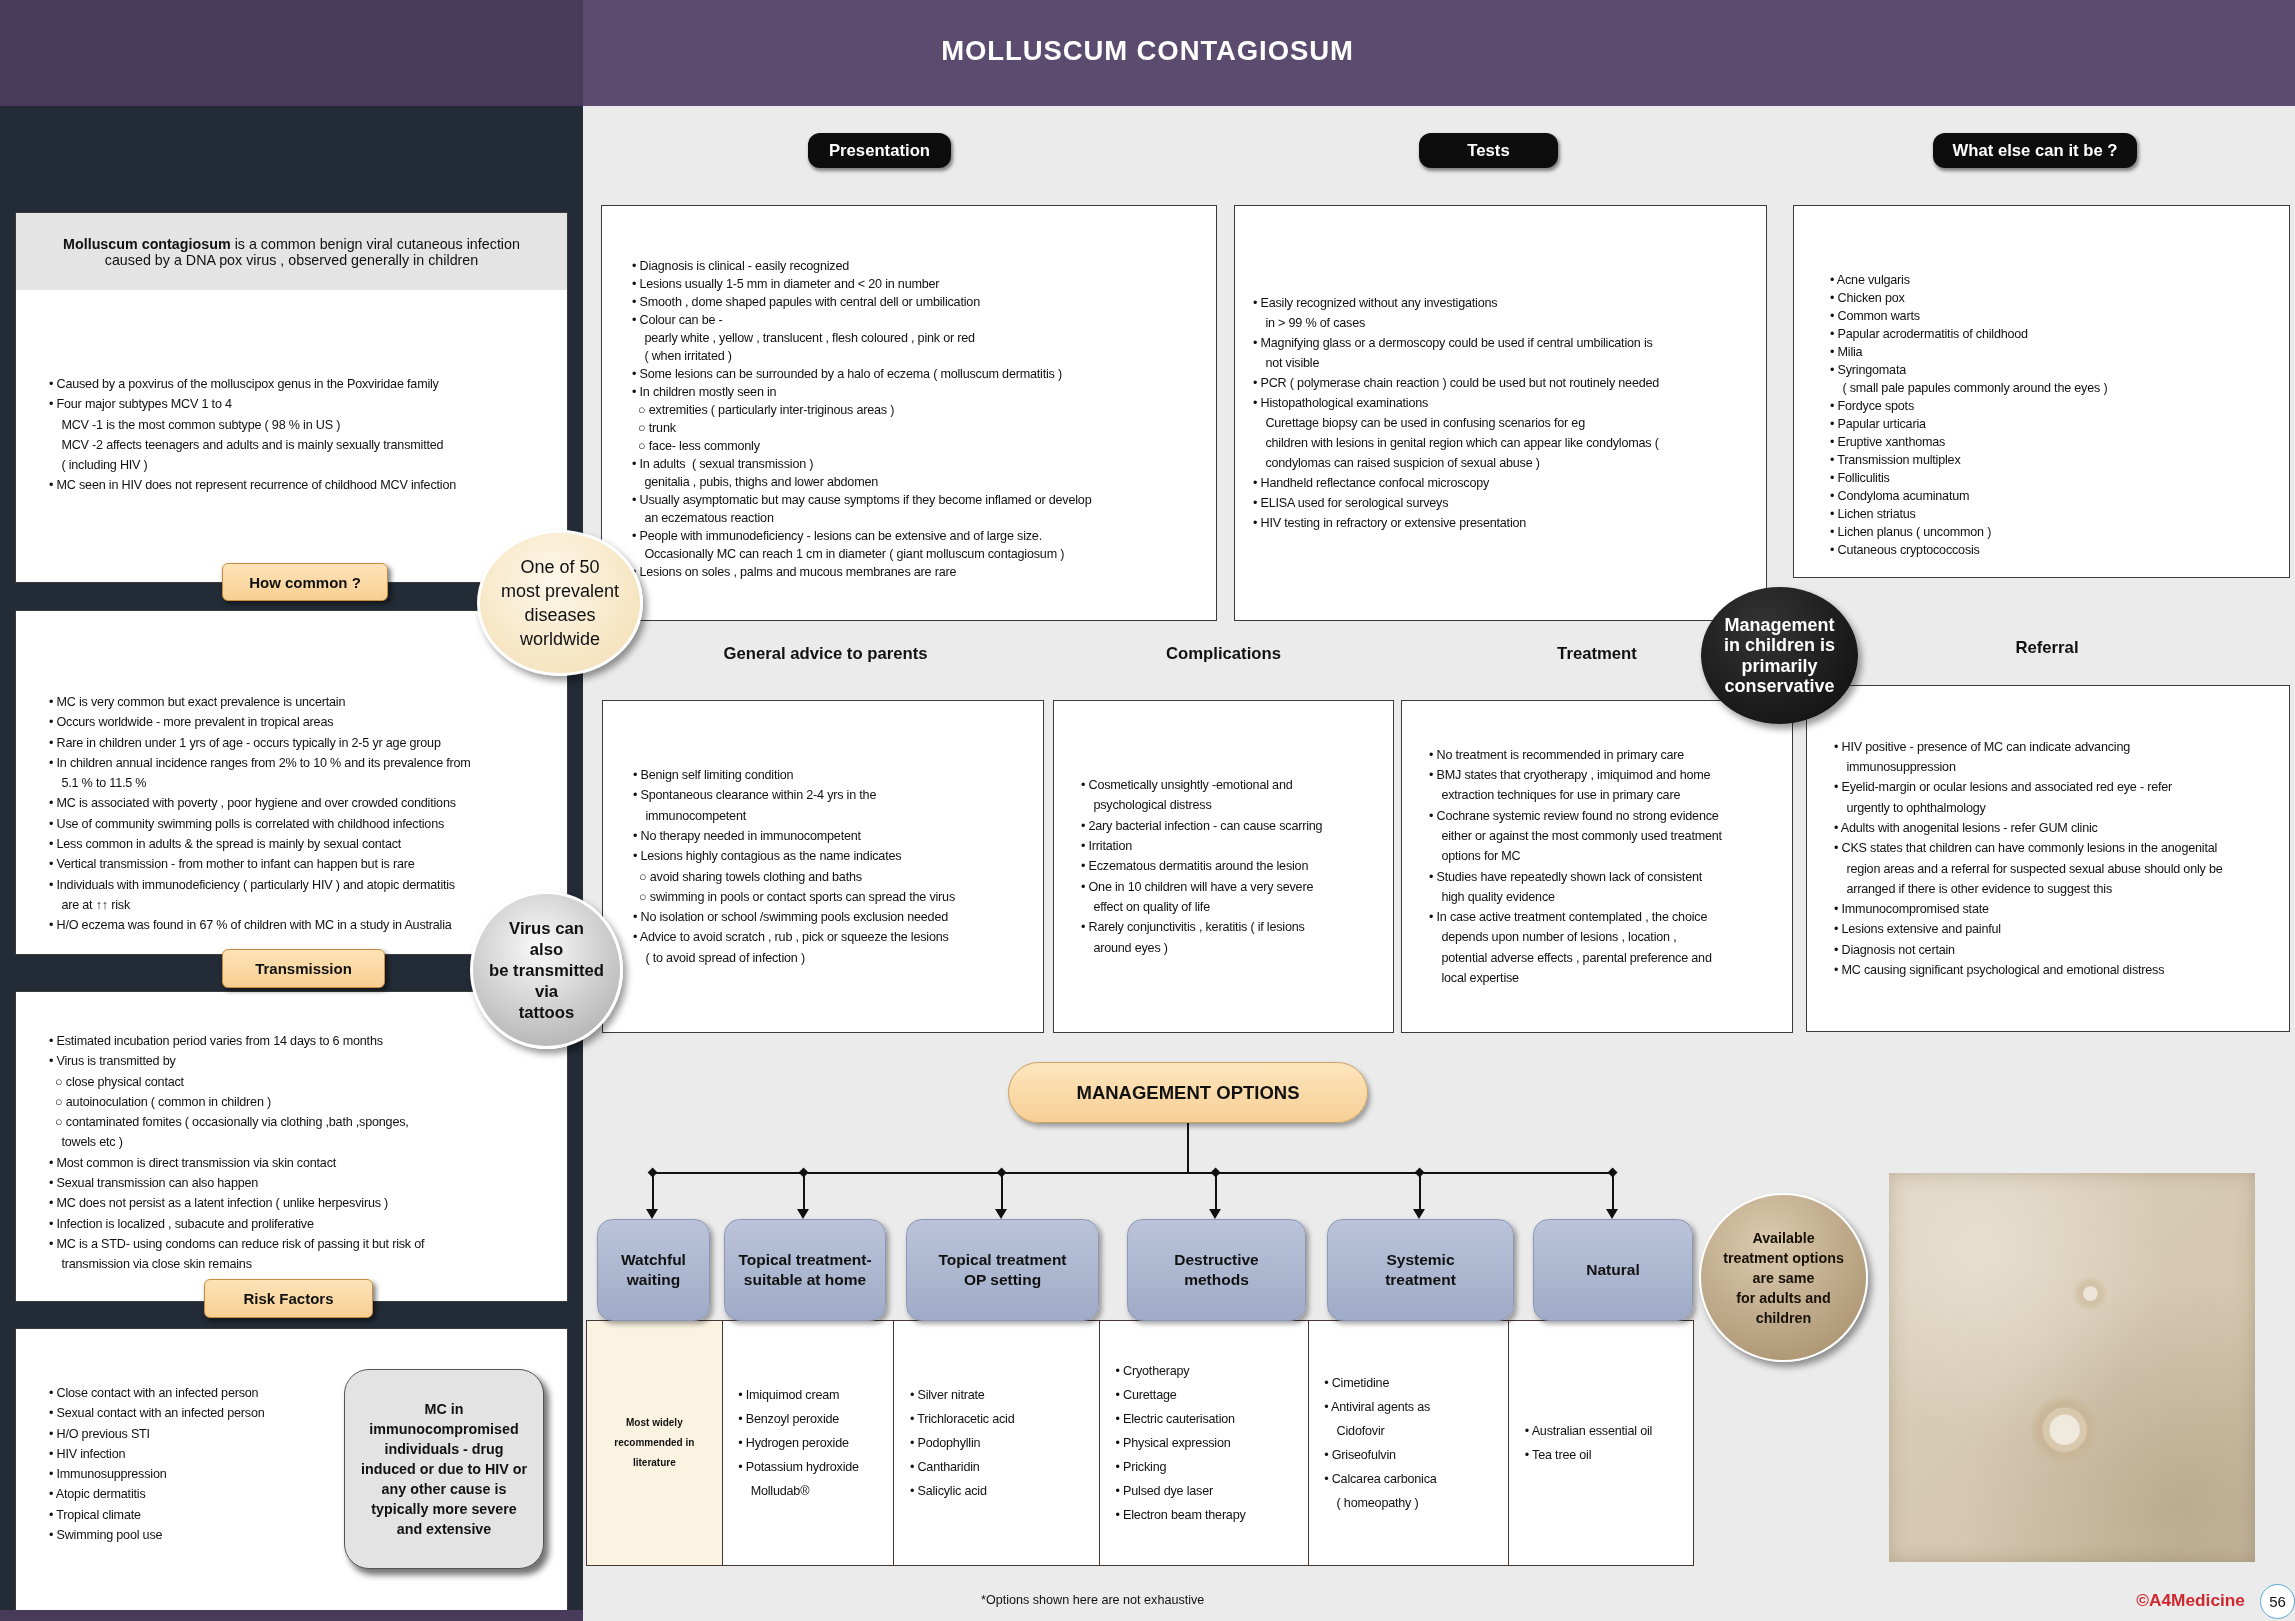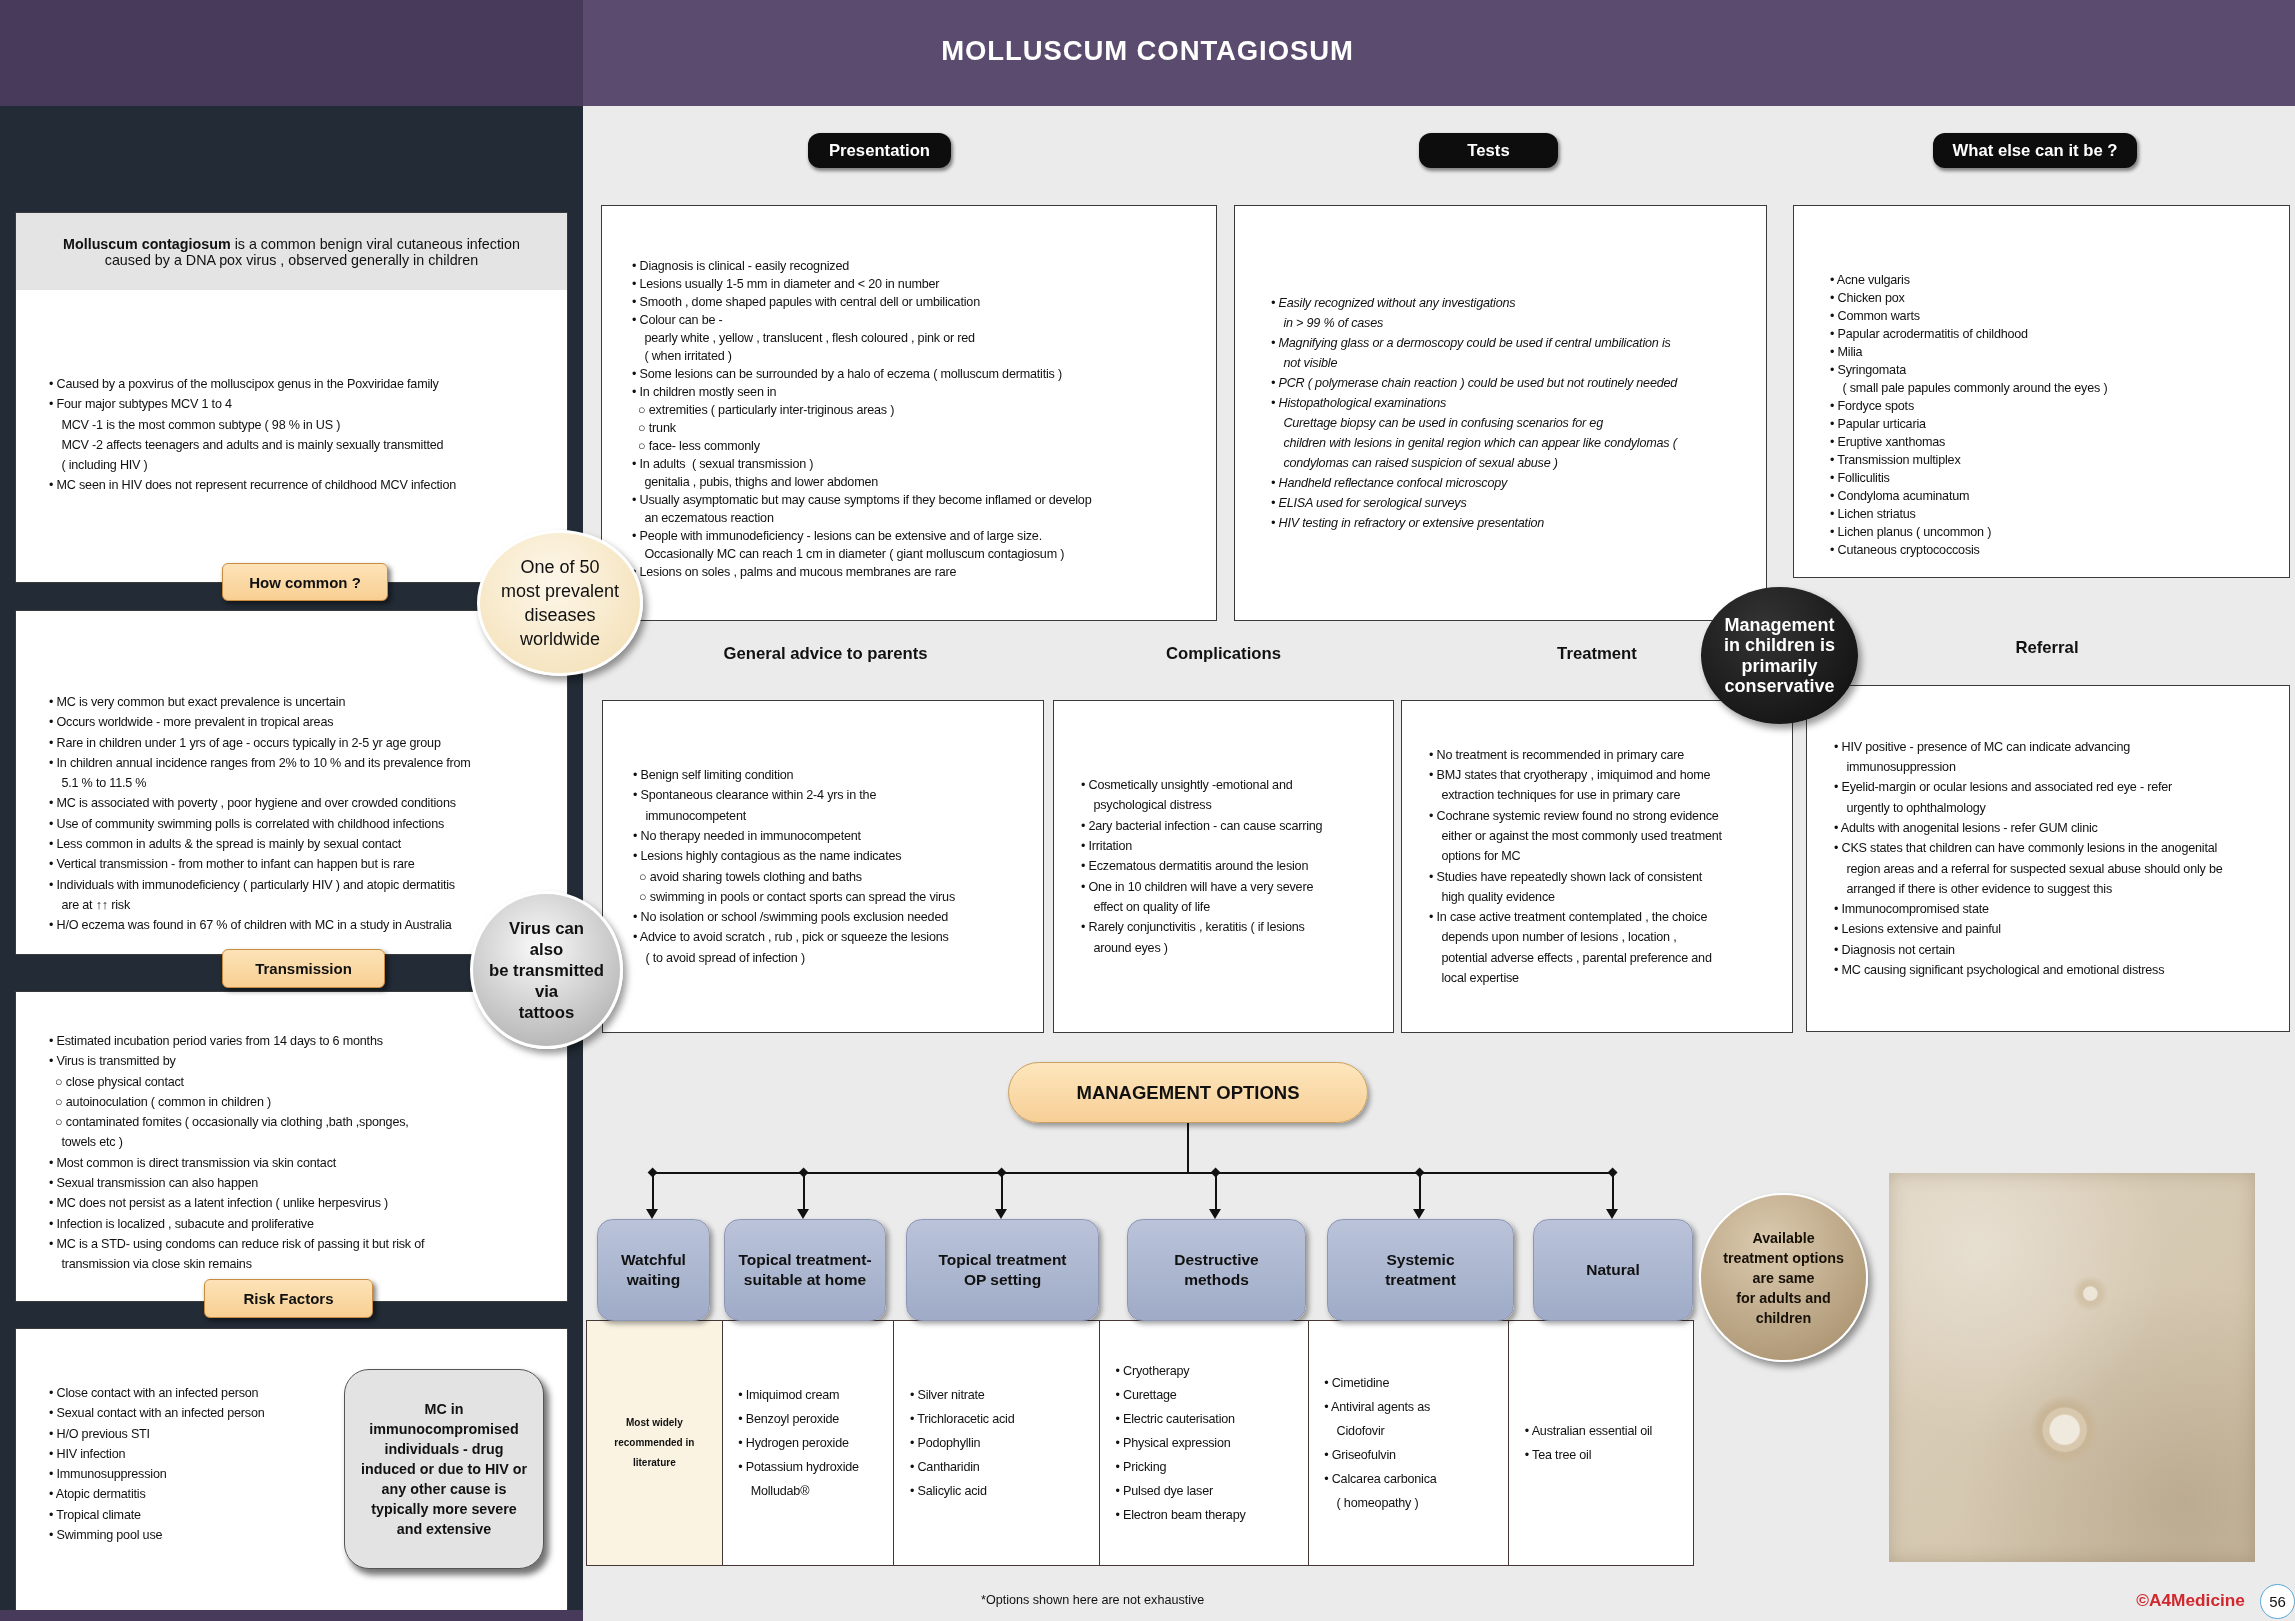--- a/index.html
+++ b/index.html
@@ -62,21 +62,21 @@
   .black-label{position:absolute;z-index:2;background:#0d0d0d;color:#fff;font-weight:bold;font-size:16.7px;
                display:flex;align-items:center;justify-content:center;border-radius:12px;
                box-shadow:1.8px 2.4px 3.6px rgba(0,0,0,.45);}
   #presentation-label{left:808px;top:133px;width:143px;height:35px;}
   #tests-label{left:1419px;top:133px;width:139px;height:35px;}
   #whatelse-label{left:1933px;top:133px;width:204px;height:35px;}
 
   #presentation-box{left:601px;top:190px;width:616px;height:416px;}
   #presentation-box ul{padding:51px 15px 0 30px;line-height:18px;}
   #tests-box{left:1234px;top:190px;width:533px;height:416px;display:flex;flex-direction:column;justify-content:center;}
-  #tests-box ul{padding:0 12px 0 36px;line-height:20px;font-style:italic;}
+  #tests-box ul{padding:0 12px 0 18px;line-height:20px;}
   #whatelse-box{left:1793px;top:190px;width:497px;height:373px;}
   #whatelse-box ul{padding:65px 12px 0 36px;line-height:18px;}
 
   .sec2-label{position:absolute;font-weight:bold;font-size:16.7px;text-align:center;z-index:2;}
   #ga-label{left:628px;top:644px;width:395px;}
   #comp-label{left:1053px;top:644px;width:341px;}
   #treat-label{left:1401px;top:644px;width:392px;}
   #ref-label{left:1841px;top:638px;width:412px;}
 
   .vcenter{display:flex;flex-direction:column;justify-content:center;}

